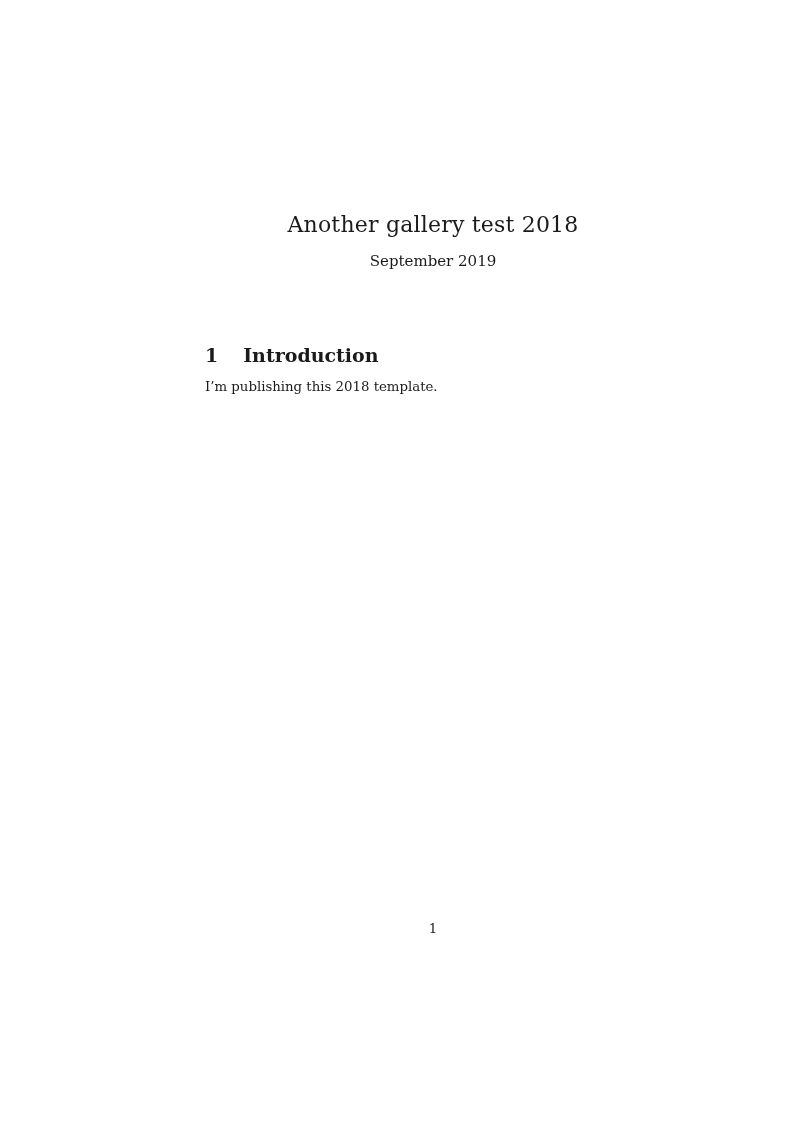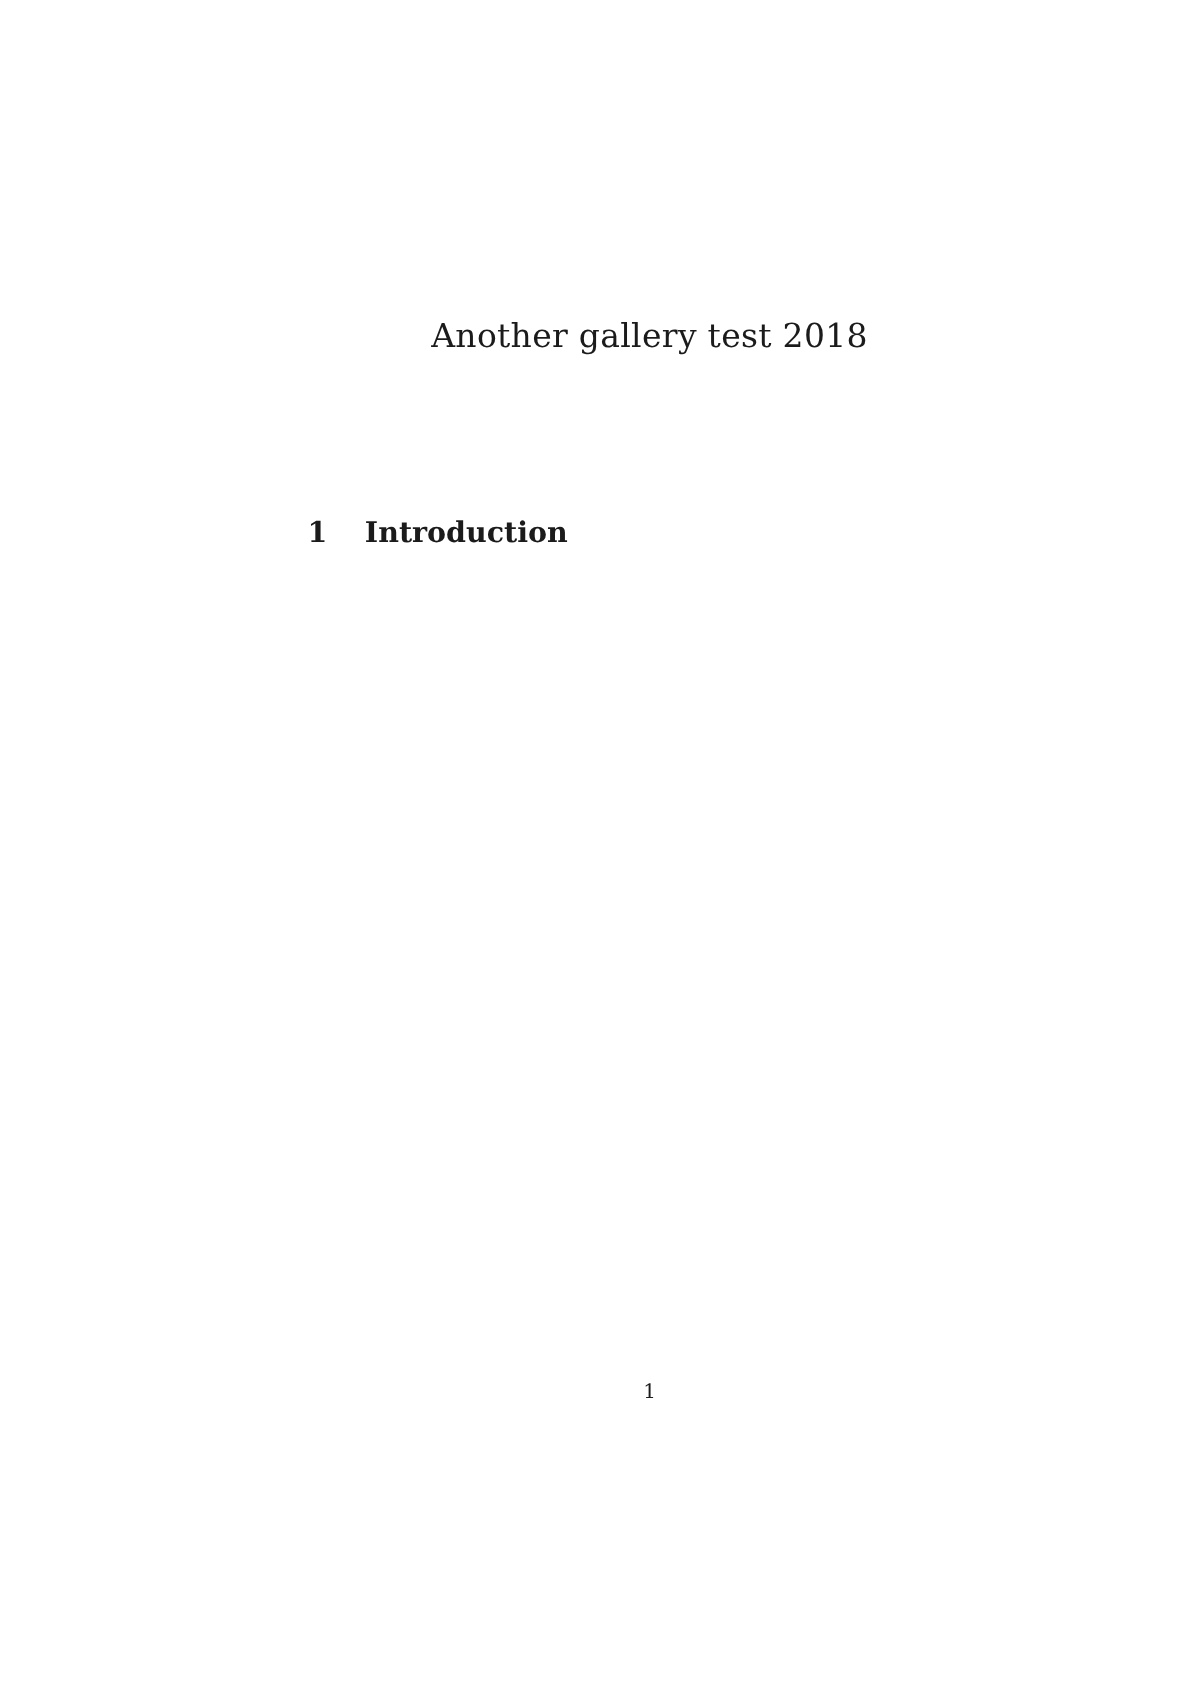--- a/index.html
+++ b/index.html
@@ -72,25 +72,27 @@
     font-size: 13.3px;
   }
 </style>
 </head>
 <body>
 
 <div class="page">
 
   <div class="text-area title-block">
     <div class="doc-title">Another gallery test 2018</div>
+    <div class="doc-date">September 2019</div>
   </div>
 
   <div class="text-area section-heading">
     <span class="section-number">1</span>
     <span class="section-title">Introduction</span>
   </div>
 
+  <div class="text-area body-paragraph">I’m publishing this 2018 template.</div>
 
   <div class="text-area page-footer">
     <span>1</span>
   </div>
 
 </div>
 
 </body></html>

